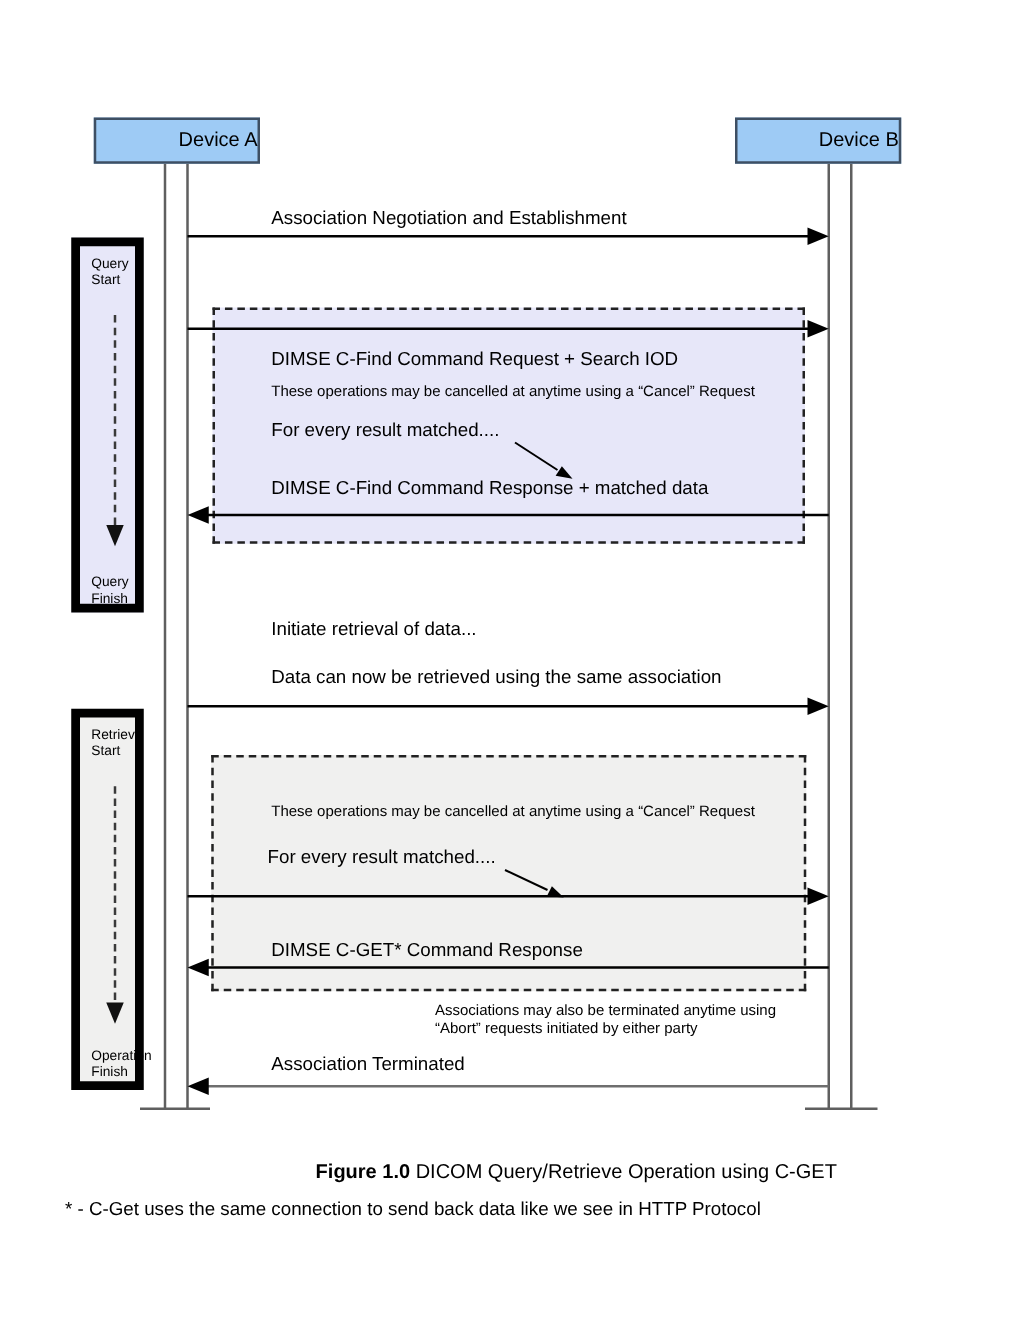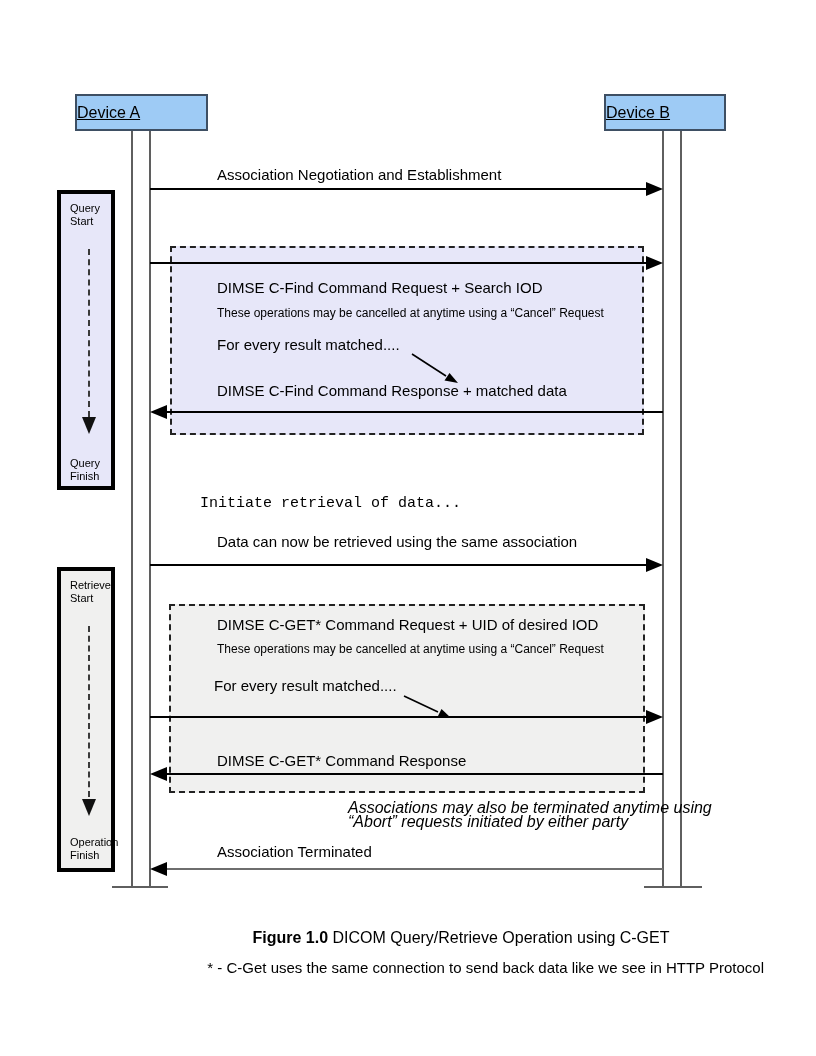--- a/index.html
+++ b/index.html
@@ -2,33 +2,33 @@
 <html style="--device-fill: #9ecbf5; --device-border: #3e4f63; --lavender-fill: #e7e7f9; --gray-fill: #f0f0ef; --lifeline-color: #5f5f5f;"><head>
 <meta charset="utf-8">
 <style>
   html,body{margin:0;padding:0;background:#ffffff;}
   #page{position:relative;width:816px;height:1056px;background:#fff;overflow:hidden;
         font-family:"Liberation Sans", sans-serif;color:#000;}
 
   
   .actor{position:absolute;box-sizing:border-box;background:var(--device-fill,#9ecbf5);
          border:2px solid var(--device-border,#3e4f63);display:flex;align-items:center;
-         justify-content:flex-start;font-size:16px;z-index:2;text-decoration:underline;}
+         justify-content:flex-end;font-size:16px;z-index:2;}
 
   
   .lifeline{position:absolute;width:2px;background:var(--lifeline-color,#5f5f5f);z-index:0;}
   .foot{position:absolute;height:2px;background:var(--lifeline-color,#5f5f5f);z-index:0;}
 
   
   .opbox{position:absolute;box-sizing:border-box;border:2px dashed #222;z-index:1;}
   .opbox.find{background:var(--lavender-fill,#e7e7f9);}
   .opbox.get{background:var(--gray-fill,#f0f0ef);}
 
   
-  .phase{position:absolute;box-sizing:border-box;width:58px;border:4px solid #000000;z-index:1;
+  .phase{position:absolute;box-sizing:border-box;width:58px;border:7px solid #000000;z-index:1;
          font-size:11px;line-height:13px;}
   .phase.query{background:var(--lavender-fill,#e7e7f9);}
   .phase.retrieve{background:var(--gray-fill,#f0f0ef);}
   .phase .start-label{position:absolute;top:8px;left:9px;width:42px;}
   .phase .finish-label{position:absolute;left:9px;width:42px;}
   .phase .dash-line{position:absolute;left:27px;width:0;border-left:2px dashed #3a3a3a;}
   .phase .down-head{position:absolute;left:21px;width:0;height:0;
          border-left:7px solid transparent;border-right:7px solid transparent;
          border-top:17px solid #111;}
 
@@ -40,40 +40,40 @@
   .arrow .head{position:absolute;top:0;width:0;height:0;}
   .arrow.right .head{right:0;border-left:17px solid #000;
          border-top:7px solid transparent;border-bottom:7px solid transparent;}
   .arrow.left .head{left:0;border-right:17px solid #000;
          border-top:7px solid transparent;border-bottom:7px solid transparent;}
   .arrow.gray .shaft{border-top-color:#6e6e6e;}
 
   
   .lbl{position:absolute;font-size:15px;white-space:nowrap;z-index:4;}
   .lbl.small{font-size:12px;}
-  .note{position:absolute;font-size:16px;line-height:14px;z-index:4;font-style:italic;}
+  .note{position:absolute;font-size:12px;line-height:14px;z-index:4;}
   .diag{position:absolute;z-index:4;}
 
   
   .caption{position:absolute;left:106px;top:929px;width:710px;text-align:center;
            font-size:16px;z-index:4;}
   .caption .fig{font-weight:bold;}
-  .footnote{position:absolute;left:52px;top:959px;width:712px;text-align:right;
+  .footnote{position:absolute;left:52px;top:959px;width:712px;text-align:left;
             font-size:15px;z-index:4;}
   .footnote .site{margin-top:4px;}
 </style>
 </head>
 <body>
 
 <div id="page">
 
   <div class="actor" style="left:75px;top:94px;width:133px;height:37px;">
     <span>Device A</span>
   </div>
-  <div class="actor" style="left:604px;top:94px;width:122px;height:37px;">
+  <div class="actor" style="left:588px;top:94px;width:133px;height:37px;">
     <span>Device B</span>
   </div>
 
   <div class="lifeline" style="left:131px;top:131px;height:757px;"></div>
   <div class="lifeline" style="left:149px;top:131px;height:757px;"></div>
   <div class="lifeline" style="left:662px;top:131px;height:757px;"></div>
   <div class="lifeline" style="left:680px;top:131px;height:757px;"></div>
   <div class="foot" style="left:112px;top:886px;width:56px;"></div>
   <div class="foot" style="left:644px;top:886px;width:58px;"></div>
 
@@ -132,24 +132,23 @@
     <polygon points="53,26 39.5,25 43.5,17" fill="#000"></polygon>
   </svg>
 
   <div class="lbl" style="left:217px;top:279px;">DIMSE C-Find Command Request + Search IOD</div>
 
   <div class="lbl" style="left:217px;top:166px;">Association Negotiation and Establishment</div>
   <div class="lbl small" style="left:217px;top:306px;">These operations may be cancelled at anytime using a “Cancel” Request</div>
   <div class="lbl" style="left:217px;top:336px;">For every result matched....</div>
   <div class="lbl" style="left:217px;top:382px;">DIMSE C-Find Command Response + matched data</div>
 
-  <div class="lbl" style="left:200px;top:495px;font-family:Liberation Mono, monospace;">Initiate retrieval of data...</div>
+  <div class="lbl" style="left:217px;top:495px;">Initiate retrieval of data...</div>
   <div class="lbl" style="left:217px;top:533px;">Data can now be retrieved using the same association</div>
 
-  <div class="lbl" style="left:217px;top:616px;">DIMSE C-GET* Command Request + UID of desired IOD</div>
   <div class="lbl small" style="left:217px;top:642px;">These operations may be cancelled at anytime using a “Cancel” Request</div>
   <div class="lbl" style="left:214px;top:677px;">For every result matched....</div>
   <div class="lbl" style="left:217px;top:752px;">DIMSE C-GET* Command Response</div>
 
   <div class="note" style="left:348px;top:801px;">
     <div>Associations may also be terminated anytime using</div>
     <div>“Abort” requests initiated by either party</div>
   </div>
 
   <div class="lbl" style="left:217px;top:843px;">Association Terminated</div>

